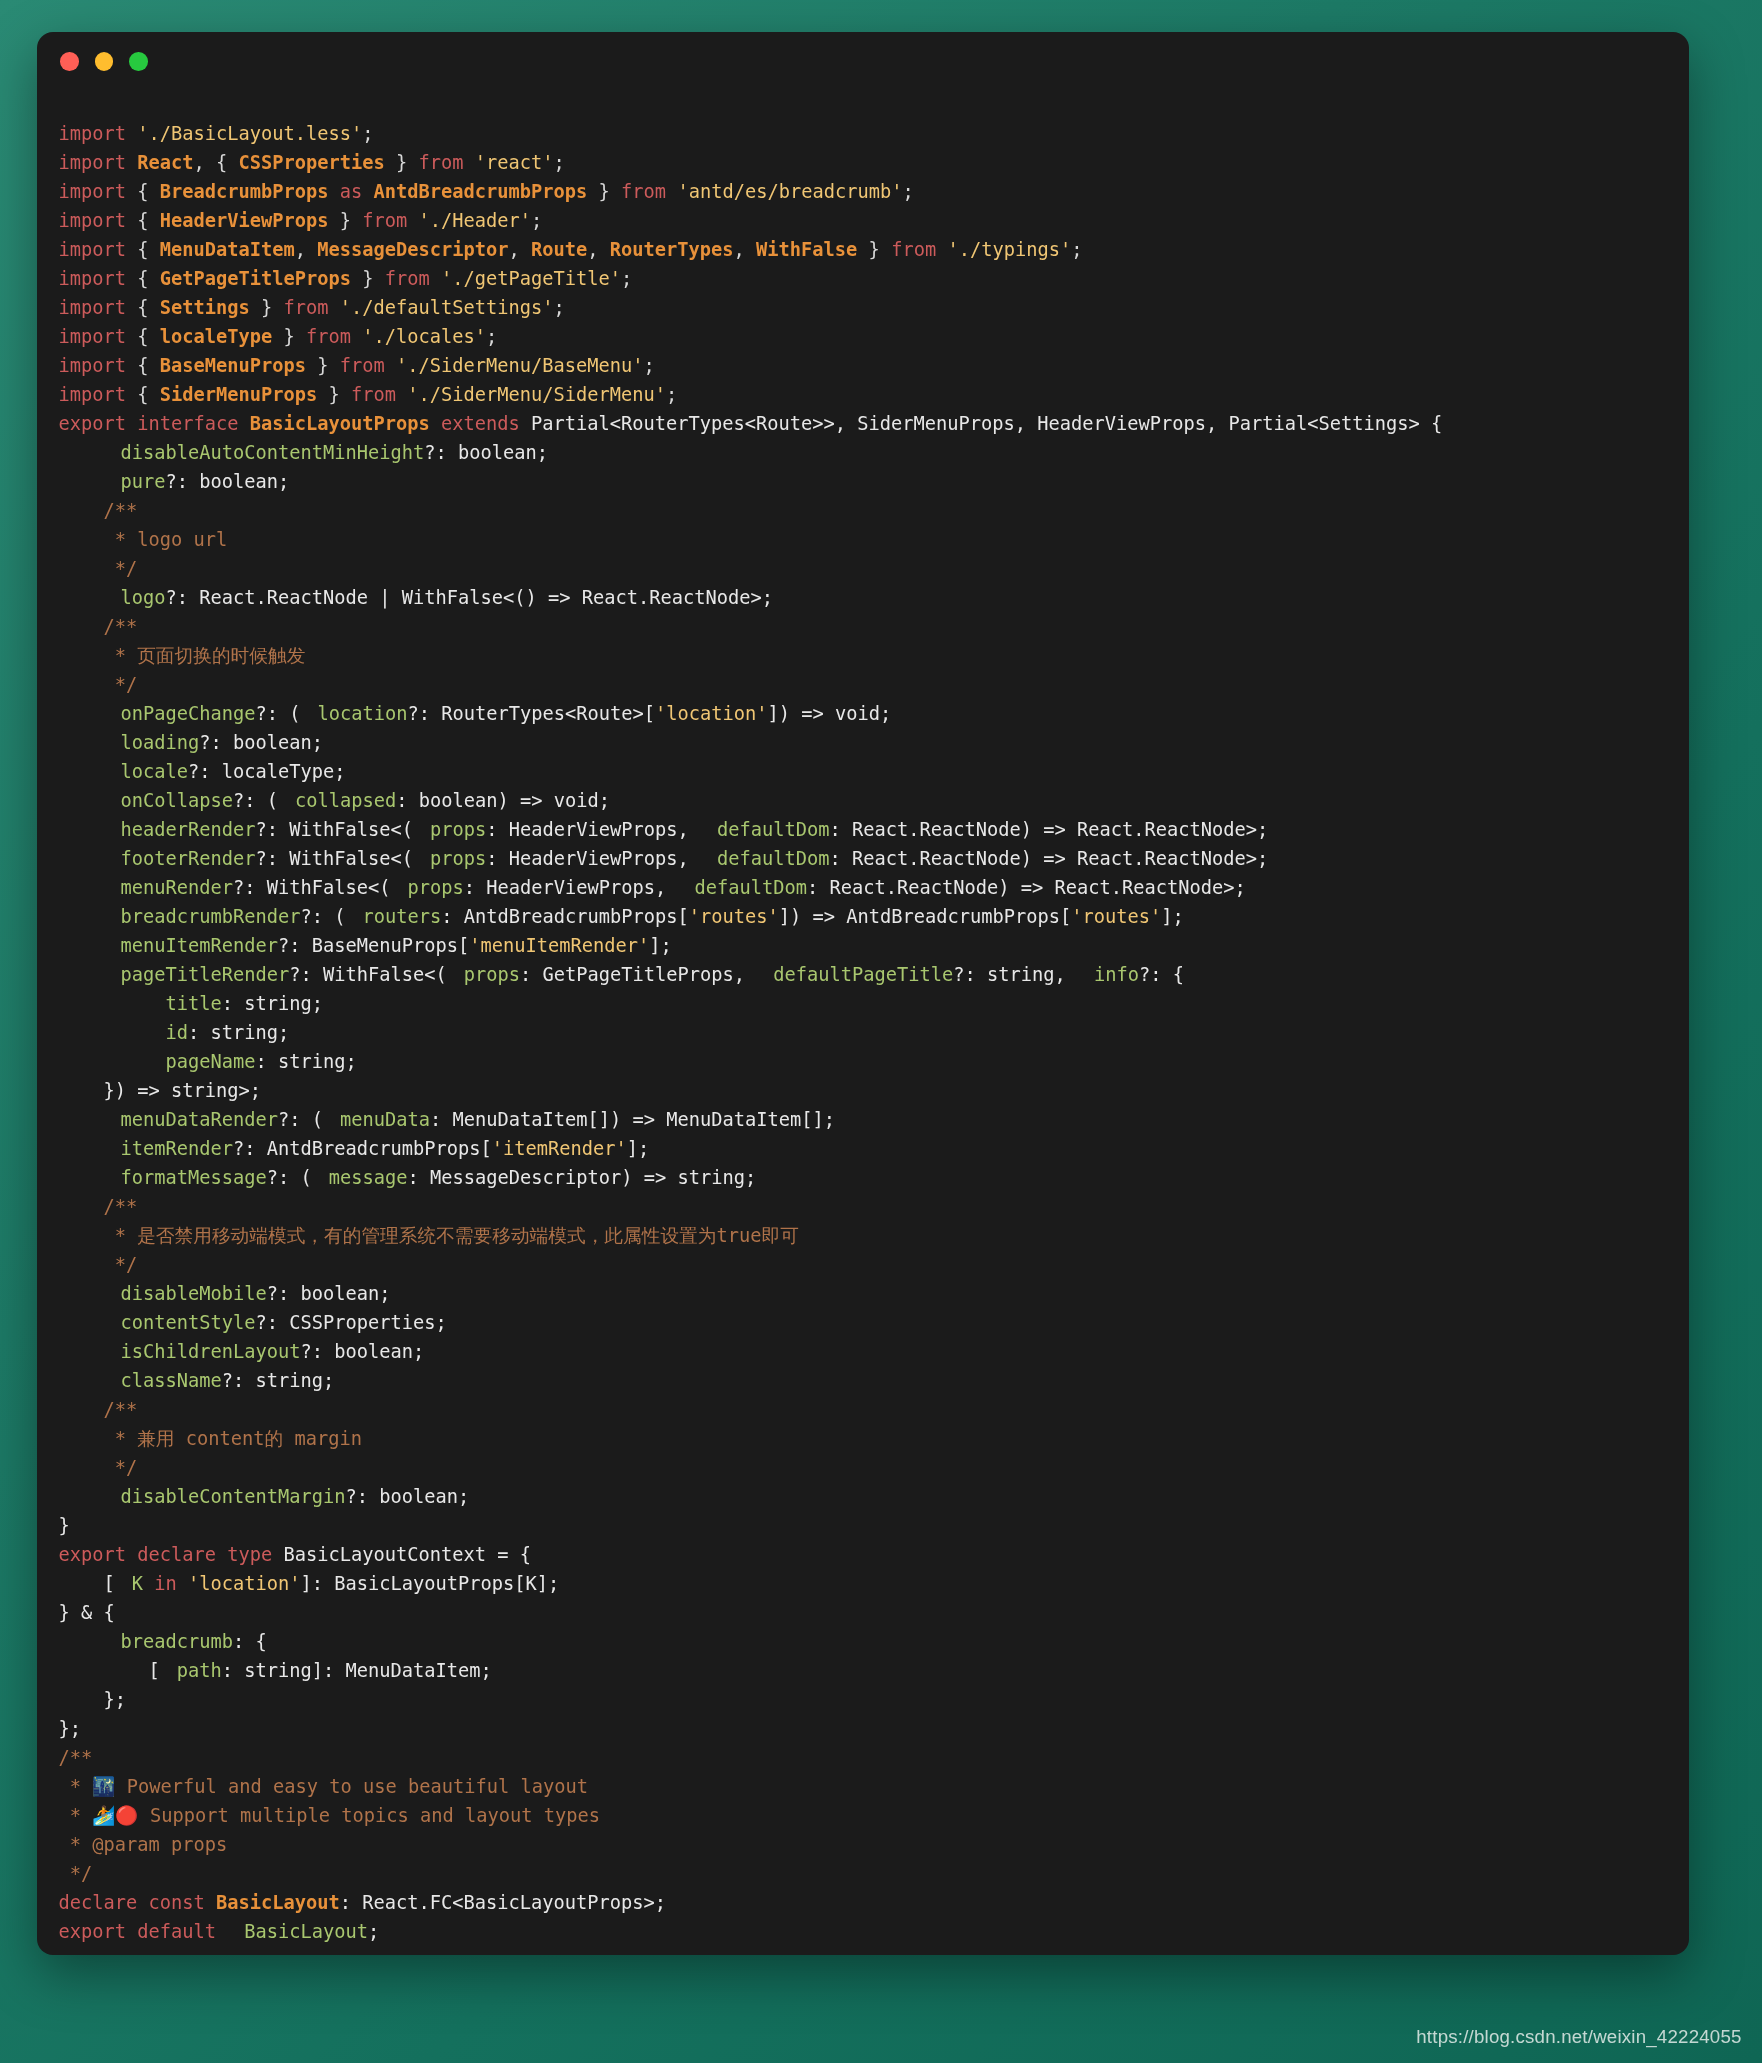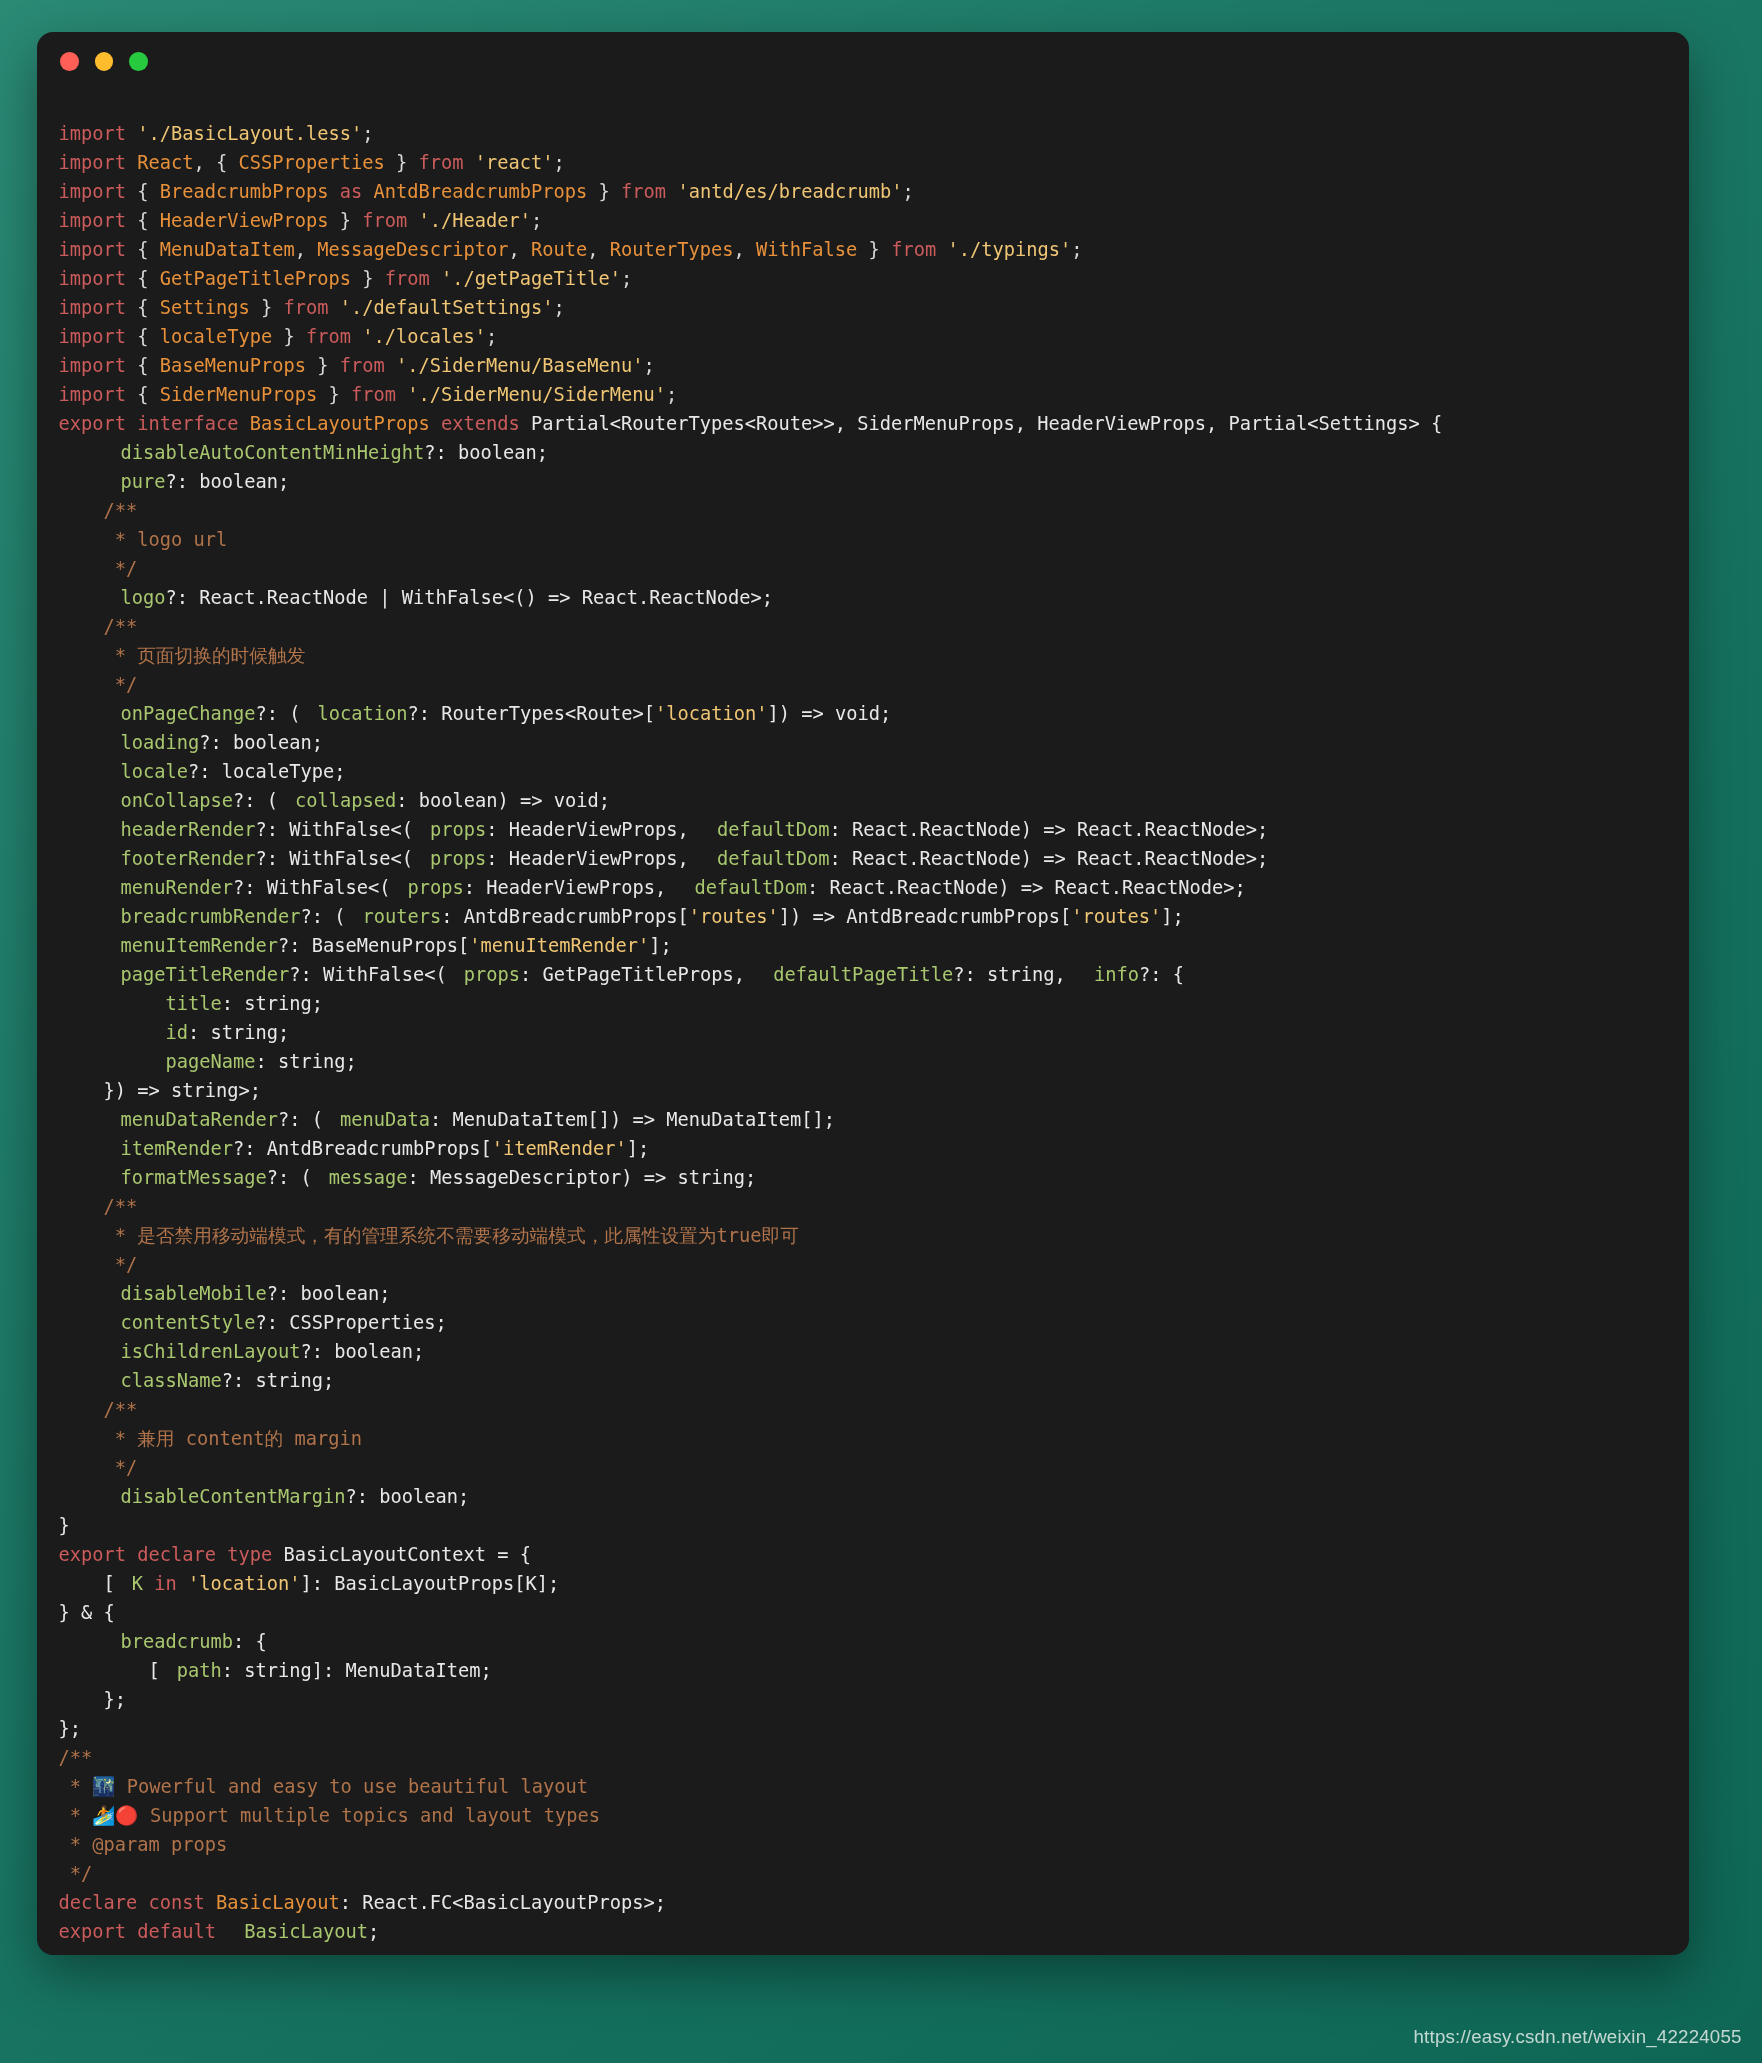--- a/index.html
+++ b/index.html
@@ -69,21 +69,21 @@
     color: #e6e6e6;
     letter-spacing: 0px;
   }
   .line {
     height: 29px;
     white-space: pre;
   }
 
   
   .kw   { color: #cc5b5b; }  
-  .id   { color: #e8913a; }  
+  .id   { color: #e8913a; font-weight: bold; }  
   .str  { color: #f0c674; }  
   .pun  { color: #d8d8d8; }  
   .prop { color: #a9c76f; margin-left: 17px; }  
   .typ  { color: #e8e8e8; }  
   .com  { color: #b0734a; }  
   .emoji{ font-family: "DejaVu Sans", sans-serif; }
 
   
   .watermark {
     position: absolute;
@@ -105,16 +105,16 @@
     <div class="titlebar">
       <span class="dot dot-close"></span>
       <span class="dot dot-min"></span>
       <span class="dot dot-max"></span>
     </div>
 
     <div class="code" id="code-body"><div class="line"><span class="kw">import</span><span class="pun"> </span><span class="str">'./BasicLayout.less'</span><span class="pun">;</span></div><div class="line"><span class="kw">import</span><span class="pun"> </span><span class="id">React</span><span class="pun">, </span><span class="pun">{</span><span class="pun"> </span><span class="id">CSSProperties</span><span class="pun"> </span><span class="pun">}</span><span class="pun"> </span><span class="kw">from</span><span class="pun"> </span><span class="str">'react'</span><span class="pun">;</span></div><div class="line"><span class="kw">import</span><span class="pun"> </span><span class="pun">{</span><span class="pun"> </span><span class="id">BreadcrumbProps</span><span class="pun"> </span><span class="kw">as</span><span class="pun"> </span><span class="id">AntdBreadcrumbProps</span><span class="pun"> </span><span class="pun">}</span><span class="pun"> </span><span class="kw">from</span><span class="pun"> </span><span class="str">'antd/es/breadcrumb'</span><span class="pun">;</span></div><div class="line"><span class="kw">import</span><span class="pun"> </span><span class="pun">{</span><span class="pun"> </span><span class="id">HeaderViewProps</span><span class="pun"> </span><span class="pun">}</span><span class="pun"> </span><span class="kw">from</span><span class="pun"> </span><span class="str">'./Header'</span><span class="pun">;</span></div><div class="line"><span class="kw">import</span><span class="pun"> </span><span class="pun">{</span><span class="pun"> </span><span class="id">MenuDataItem</span><span class="pun">, </span><span class="id">MessageDescriptor</span><span class="pun">, </span><span class="id">Route</span><span class="pun">, </span><span class="id">RouterTypes</span><span class="pun">, </span><span class="id">WithFalse</span><span class="pun"> </span><span class="pun">}</span><span class="pun"> </span><span class="kw">from</span><span class="pun"> </span><span class="str">'./typings'</span><span class="pun">;</span></div><div class="line"><span class="kw">import</span><span class="pun"> </span><span class="pun">{</span><span class="pun"> </span><span class="id">GetPageTitleProps</span><span class="pun"> </span><span class="pun">}</span><span class="pun"> </span><span class="kw">from</span><span class="pun"> </span><span class="str">'./getPageTitle'</span><span class="pun">;</span></div><div class="line"><span class="kw">import</span><span class="pun"> </span><span class="pun">{</span><span class="pun"> </span><span class="id">Settings</span><span class="pun"> </span><span class="pun">}</span><span class="pun"> </span><span class="kw">from</span><span class="pun"> </span><span class="str">'./defaultSettings'</span><span class="pun">;</span></div><div class="line"><span class="kw">import</span><span class="pun"> </span><span class="pun">{</span><span class="pun"> </span><span class="id">localeType</span><span class="pun"> </span><span class="pun">}</span><span class="pun"> </span><span class="kw">from</span><span class="pun"> </span><span class="str">'./locales'</span><span class="pun">;</span></div><div class="line"><span class="kw">import</span><span class="pun"> </span><span class="pun">{</span><span class="pun"> </span><span class="id">BaseMenuProps</span><span class="pun"> </span><span class="pun">}</span><span class="pun"> </span><span class="kw">from</span><span class="pun"> </span><span class="str">'./SiderMenu/BaseMenu'</span><span class="pun">;</span></div><div class="line"><span class="kw">import</span><span class="pun"> </span><span class="pun">{</span><span class="pun"> </span><span class="id">SiderMenuProps</span><span class="pun"> </span><span class="pun">}</span><span class="pun"> </span><span class="kw">from</span><span class="pun"> </span><span class="str">'./SiderMenu/SiderMenu'</span><span class="pun">;</span></div><div class="line"><span class="kw">export</span><span class="pun"> </span><span class="kw">interface</span><span class="pun"> </span><span class="id">BasicLayoutProps</span><span class="pun"> </span><span class="kw">extends</span><span class="pun"> </span><span class="typ">Partial&lt;RouterTypes&lt;Route&gt;&gt;, SiderMenuProps, HeaderViewProps, Partial&lt;Settings&gt; {</span></div><div class="line"><span class="pun">    </span><span class="prop">disableAutoContentMinHeight</span><span class="typ">?: </span><span class="typ">boolean;</span></div><div class="line"><span class="pun">    </span><span class="prop">pure</span><span class="typ">?: </span><span class="typ">boolean;</span></div><div class="line"><span class="pun">    </span><span class="com">/**</span></div><div class="line"><span class="pun">     </span><span class="com">* logo url</span></div><div class="line"><span class="pun">     </span><span class="com">*/</span></div><div class="line"><span class="pun">    </span><span class="prop">logo</span><span class="typ">?: React.ReactNode | WithFalse&lt;() =&gt; React.ReactNode&gt;;</span></div><div class="line"><span class="pun">    </span><span class="com">/**</span></div><div class="line"><span class="pun">     </span><span class="com">* 页面切换的时候触发</span></div><div class="line"><span class="pun">     </span><span class="com">*/</span></div><div class="line"><span class="pun">    </span><span class="prop">onPageChange</span><span class="typ">?: (</span><span class="prop">location</span><span class="typ">?: RouterTypes&lt;Route&gt;[</span><span class="str">'location'</span><span class="typ">]) =&gt; void;</span></div><div class="line"><span class="pun">    </span><span class="prop">loading</span><span class="typ">?: </span><span class="typ">boolean;</span></div><div class="line"><span class="pun">    </span><span class="prop">locale</span><span class="typ">?: </span><span class="typ">localeType;</span></div><div class="line"><span class="pun">    </span><span class="prop">onCollapse</span><span class="typ">?: (</span><span class="prop">collapsed</span><span class="typ">: boolean) =&gt; void;</span></div><div class="line"><span class="pun">    </span><span class="prop">headerRender</span><span class="typ">?: WithFalse&lt;(</span><span class="prop">props</span><span class="typ">: HeaderViewProps, </span><span class="prop">defaultDom</span><span class="typ">: React.ReactNode) =&gt; React.ReactNode&gt;;</span></div><div class="line"><span class="pun">    </span><span class="prop">footerRender</span><span class="typ">?: WithFalse&lt;(</span><span class="prop">props</span><span class="typ">: HeaderViewProps, </span><span class="prop">defaultDom</span><span class="typ">: React.ReactNode) =&gt; React.ReactNode&gt;;</span></div><div class="line"><span class="pun">    </span><span class="prop">menuRender</span><span class="typ">?: WithFalse&lt;(</span><span class="prop">props</span><span class="typ">: HeaderViewProps, </span><span class="prop">defaultDom</span><span class="typ">: React.ReactNode) =&gt; React.ReactNode&gt;;</span></div><div class="line"><span class="pun">    </span><span class="prop">breadcrumbRender</span><span class="typ">?: (</span><span class="prop">routers</span><span class="typ">: AntdBreadcrumbProps[</span><span class="str">'routes'</span><span class="typ">]) =&gt; AntdBreadcrumbProps[</span><span class="str">'routes'</span><span class="typ">];</span></div><div class="line"><span class="pun">    </span><span class="prop">menuItemRender</span><span class="typ">?: BaseMenuProps[</span><span class="str">'menuItemRender'</span><span class="typ">];</span></div><div class="line"><span class="pun">    </span><span class="prop">pageTitleRender</span><span class="typ">?: WithFalse&lt;(</span><span class="prop">props</span><span class="typ">: GetPageTitleProps, </span><span class="prop">defaultPageTitle</span><span class="typ">?: string, </span><span class="prop">info</span><span class="typ">?: {</span></div><div class="line"><span class="pun">        </span><span class="prop">title</span><span class="typ">: string;</span></div><div class="line"><span class="pun">        </span><span class="prop">id</span><span class="typ">: string;</span></div><div class="line"><span class="pun">        </span><span class="prop">pageName</span><span class="typ">: string;</span></div><div class="line"><span class="pun">    </span><span class="typ">}) =&gt; string&gt;;</span></div><div class="line"><span class="pun">    </span><span class="prop">menuDataRender</span><span class="typ">?: (</span><span class="prop">menuData</span><span class="typ">: MenuDataItem[]) =&gt; MenuDataItem[];</span></div><div class="line"><span class="pun">    </span><span class="prop">itemRender</span><span class="typ">?: AntdBreadcrumbProps[</span><span class="str">'itemRender'</span><span class="typ">];</span></div><div class="line"><span class="pun">    </span><span class="prop">formatMessage</span><span class="typ">?: (</span><span class="prop">message</span><span class="typ">: MessageDescriptor) =&gt; string;</span></div><div class="line"><span class="pun">    </span><span class="com">/**</span></div><div class="line"><span class="pun">     </span><span class="com">* 是否禁用移动端模式，有的管理系统不需要移动端模式，此属性设置为true即可</span></div><div class="line"><span class="pun">     </span><span class="com">*/</span></div><div class="line"><span class="pun">    </span><span class="prop">disableMobile</span><span class="typ">?: </span><span class="typ">boolean;</span></div><div class="line"><span class="pun">    </span><span class="prop">contentStyle</span><span class="typ">?: </span><span class="typ">CSSProperties;</span></div><div class="line"><span class="pun">    </span><span class="prop">isChildrenLayout</span><span class="typ">?: </span><span class="typ">boolean;</span></div><div class="line"><span class="pun">    </span><span class="prop">className</span><span class="typ">?: </span><span class="typ">string;</span></div><div class="line"><span class="pun">    </span><span class="com">/**</span></div><div class="line"><span class="pun">     </span><span class="com">* 兼用 content的 margin</span></div><div class="line"><span class="pun">     </span><span class="com">*/</span></div><div class="line"><span class="pun">    </span><span class="prop">disableContentMargin</span><span class="typ">?: </span><span class="typ">boolean;</span></div><div class="line"><span class="typ">}</span></div><div class="line"><span class="kw">export</span><span class="pun"> </span><span class="kw">declare</span><span class="pun"> </span><span class="kw">type</span><span class="pun"> </span><span class="typ">BasicLayoutContext = {</span></div><div class="line"><span class="typ">    [</span><span class="prop">K</span><span class="pun"> </span><span class="kw">in</span><span class="pun"> </span><span class="str">'location'</span><span class="typ">]: BasicLayoutProps[K];</span></div><div class="line"><span class="typ">} &amp; {</span></div><div class="line"><span class="pun">    </span><span class="prop">breadcrumb</span><span class="typ">: {</span></div><div class="line"><span class="typ">        [</span><span class="prop">path</span><span class="typ">: string]: MenuDataItem;</span></div><div class="line"><span class="typ">    };</span></div><div class="line"><span class="typ">};</span></div><div class="line"><span class="com">/**</span></div><div class="line"><span class="pun"> </span><span class="com">* </span><span class="emoji">🌃</span><span class="com"> Powerful and easy to use beautiful layout</span></div><div class="line"><span class="pun"> </span><span class="com">* </span><span class="emoji">🏄🔴</span><span class="com"> Support multiple topics and layout types</span></div><div class="line"><span class="pun"> </span><span class="com">* @param props</span></div><div class="line"><span class="pun"> </span><span class="com">*/</span></div><div class="line"><span class="kw">declare</span><span class="pun"> </span><span class="kw">const</span><span class="pun"> </span><span class="id">BasicLayout</span><span class="typ">: React.FC&lt;BasicLayoutProps&gt;;</span></div><div class="line"><span class="kw">export</span><span class="pun"> </span><span class="kw">default</span><span class="pun"> </span><span class="prop">BasicLayout</span><span class="typ">;</span></div></div>
 
   </div>
 
-  <div class="watermark">https://easy.csdn.net/weixin_42224055</div>
+  <div class="watermark">https://blog.csdn.net/weixin_42224055</div>
 
 </div>
 
 
 </body></html>

